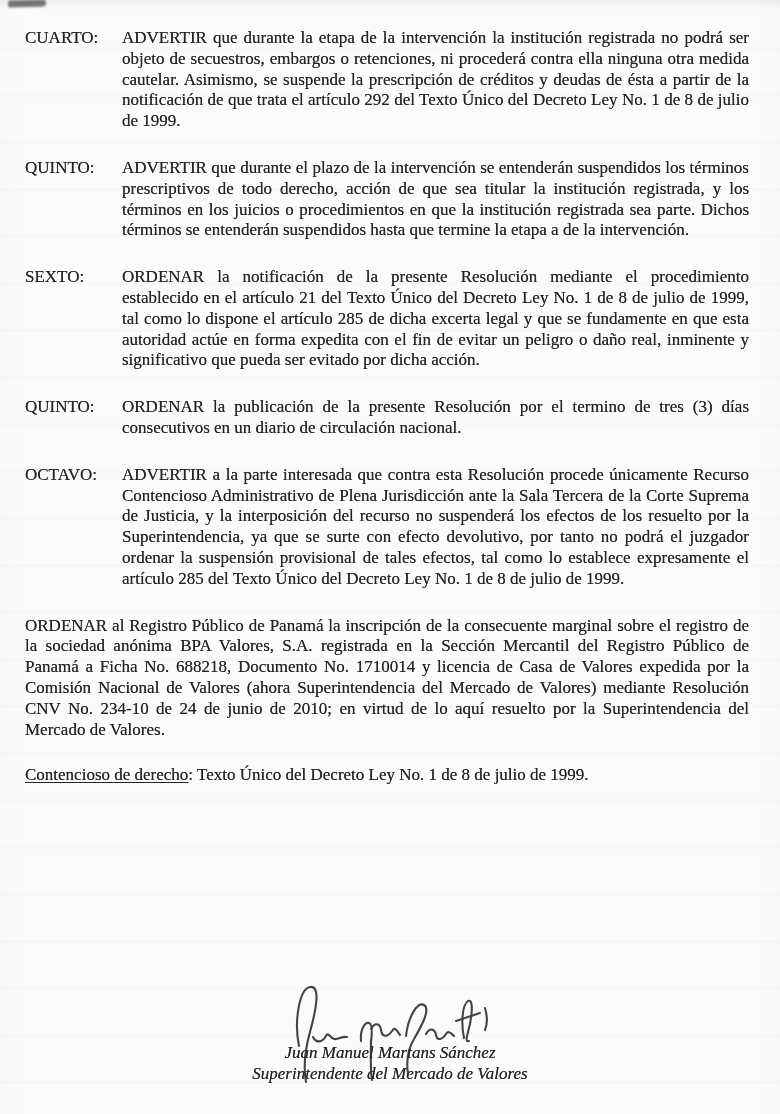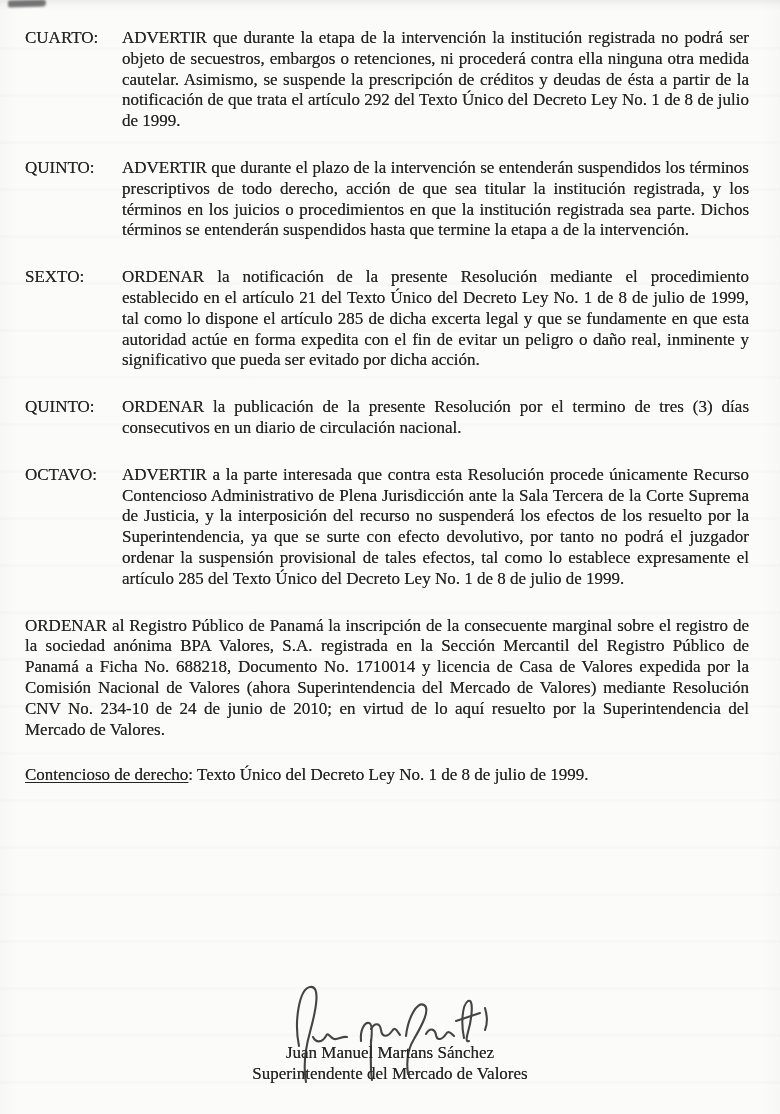--- a/index.html
+++ b/index.html
@@ -41,20 +41,21 @@
   .closing{
     margin-top:54px;
     text-align:center;
     letter-spacing:0.3px;
   }
   .sig-block{
     position:absolute;left:0;right:0;top:1042px;
     text-align:center;
     font-size:17px;line-height:21px;
     text-shadow:0 0 0.6px rgba(40,40,40,0.75);
+    font-style:italic;
   }
   .signature-svg{
     position:absolute;left:268px;top:982px;
     z-index:2;
   }
 </style>
 </head>
 <body>
 
 <div class="page">

